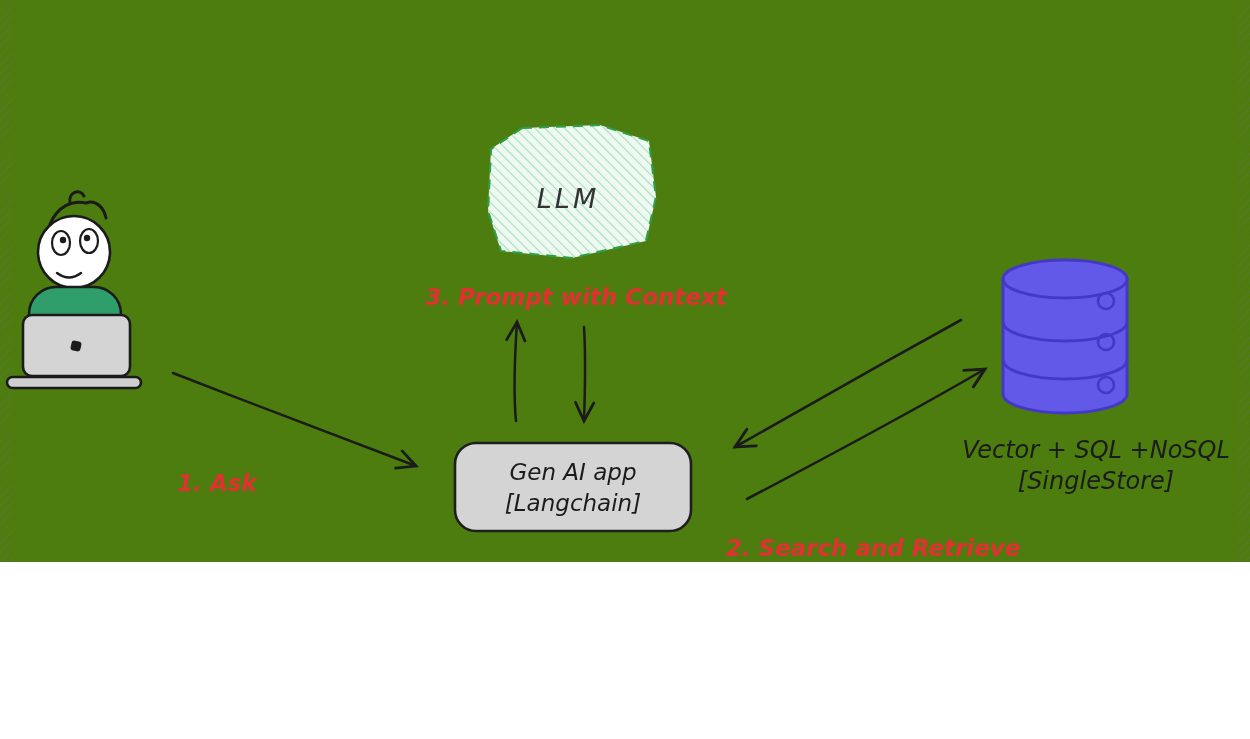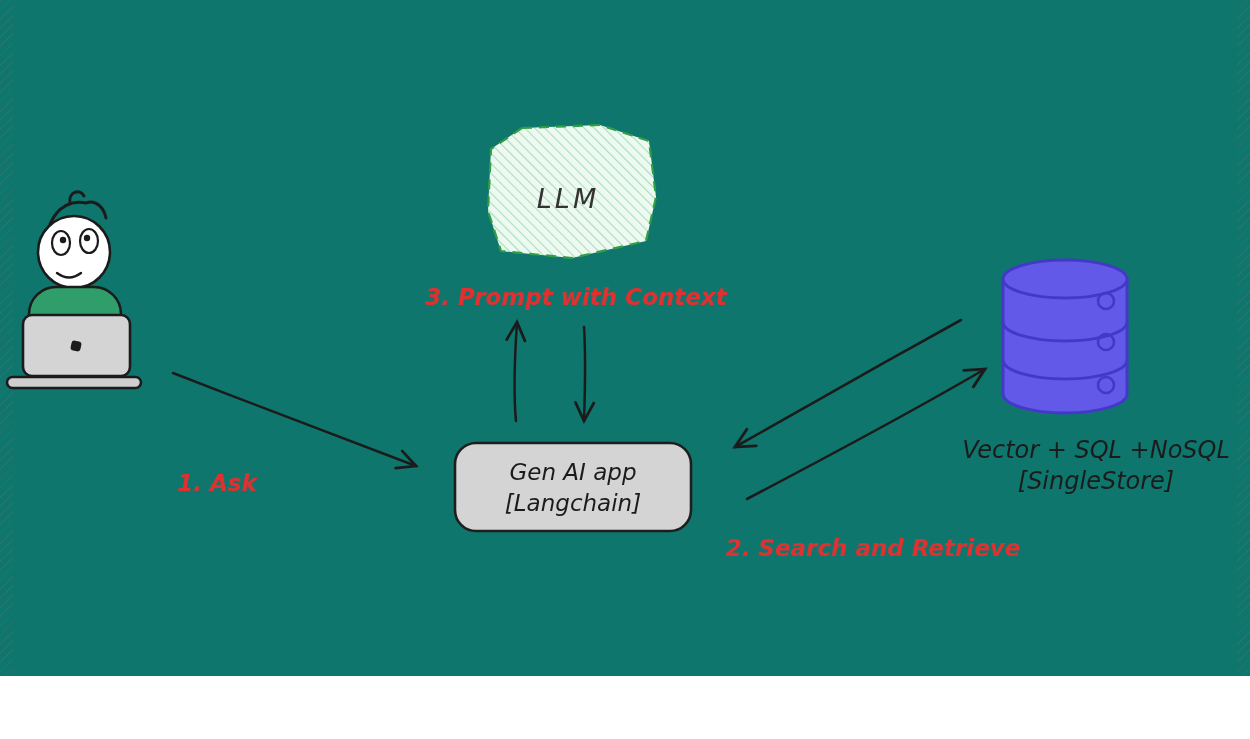--- a/index.html
+++ b/index.html
@@ -1,17 +1,17 @@
 <!DOCTYPE html>
 <html><head>
 <meta charset="utf-8">
 <style>
   html,body{margin:0;padding:0;background:#ffffff;}
   .canvas{
-    position:relative;width:1250px;height:676px;background:#0f766e;
+    position:relative;width:1250px;height:562px;background:#4d7c0f;
     overflow:hidden;font-family:"DejaVu Sans",sans-serif;
   }
   .hatch{
     position:absolute;top:0;bottom:0;width:13px;
     background:repeating-linear-gradient(135deg, rgba(110,110,110,.25) 0 1.2px, transparent 1.2px 6.5px);
   }
   .hatch.left{left:0;}
   .hatch.right{right:0;}
   svg.scene{position:absolute;left:0;top:0;}
   text{font-family:"DejaVu Sans",sans-serif;font-style:italic;}

